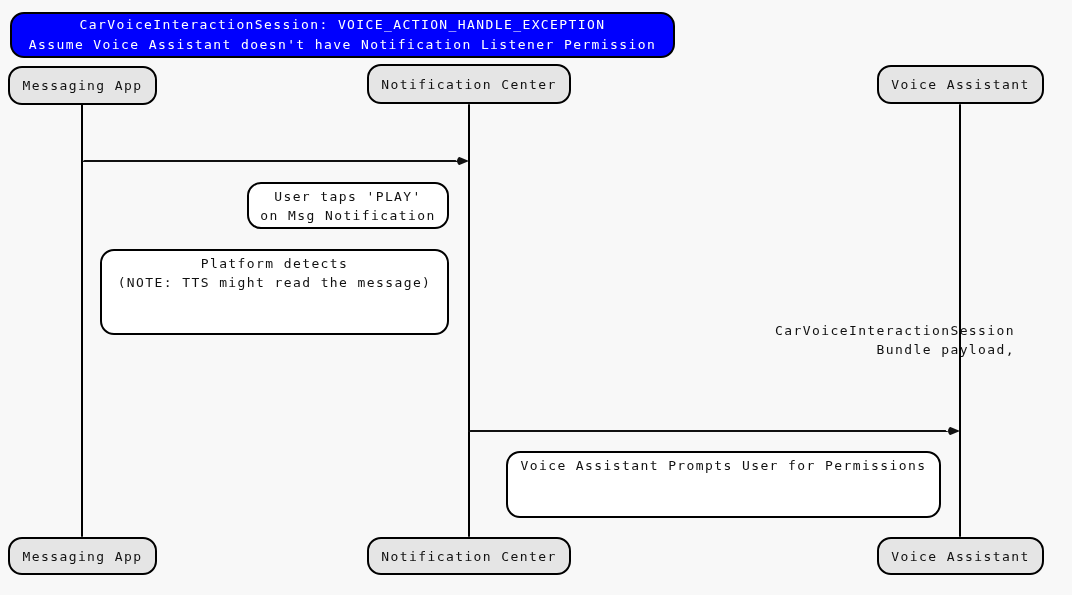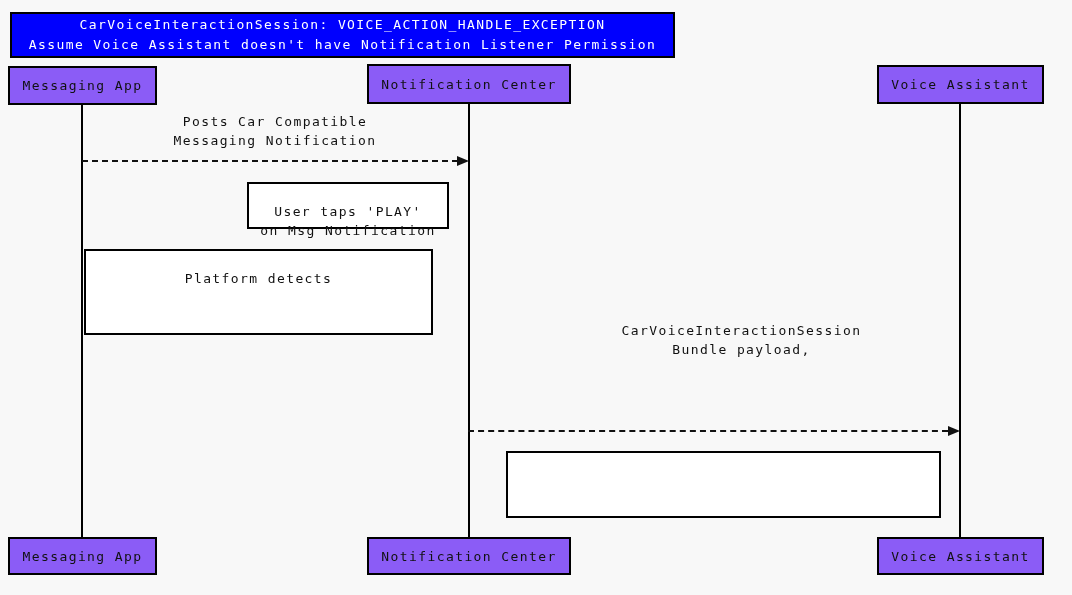--- a/index.html
+++ b/index.html
@@ -11,39 +11,39 @@
   .canvas {
     position: relative;
     width: 1072px;
     height: 595px;
     background: #f8f8f8;
     overflow: hidden;
     font-size: 13px;
     letter-spacing: 1.4px;
     color: #111111;
   }
-  .canvas div { box-sizing: border-box; }
+  .canvas div { box-sizing: border-box; border-radius: 14px; }
 
   
   .title-box {
     position: absolute;
     left: 10px; top: 12px;
     width: 665px; height: 46px;
     background: #0000fe;
     border: 2px solid #000000;
     color: #ffffff;
     text-align: center;
     line-height: 20px;
     padding-top: 1px;
   }
 
   
   .pbox {
     position: absolute;
-    background: #8b5cf6;
+    background: #e5e5e5;
     border: 2px solid #000000;
     display: flex;
     align-items: center;
     justify-content: center;
     text-align: center;
     color: #111111;
   }
   .p-ma-top { left: 8px;   top: 66px;  width: 149px; height: 39px; }
   .p-nc-top { left: 367px; top: 64px;  width: 204px; height: 40px; }
   .p-va-top { left: 877px; top: 65px;  width: 167px; height: 39px; }
@@ -64,21 +64,21 @@
   .ll-va { left: 959px; }
 
   
   .msg-label {
     position: absolute;
     text-align: center;
     line-height: 19px;
     color: #111111;
   }
   .msg1-label { left: 82px;  top: 112px; width: 386px; }
-  .msg2-label { left: 468px; top: 321px; width: 547px; }
+  .msg2-label { left: 468px; top: 321px; width: 547px; text-align: right; }
 
   
   .arrow-line {
     position: absolute;
     height: 0;
     border-top: 2px dashed #111111;
   }
   .arrow1-line { left: 82px;  top: 160px; width: 376px; }
   .arrow2-line { left: 468px; top: 430px; width: 480px; }
   .arrowhead {
@@ -92,24 +92,24 @@
   .arrow2-head { left: 948px; top: 426px; }
 
   
   .note {
     position: absolute;
     background: #ffffff;
     border: 2px solid #000000;
     text-align: center;
     line-height: 19px;
     color: #111111;
-    padding-top: 18px;
+    padding-top: 3px;
   }
   .note1 { left: 247px; top: 182px; width: 202px; height: 47px; }
-  .note2 { left: 84px; top: 249px; width: 349px; height: 86px; }
+  .note2 { left: 100px; top: 249px; width: 349px; height: 86px; }
   .note3 { left: 506px; top: 451px; width: 435px; height: 67px; }
 </style>
 </head>
 <body>
 
 <div class="canvas">
 
   <div class="title-box">
     <div>CarVoiceInteractionSession: VOICE_ACTION_HANDLE_EXCEPTION</div>
     <div>Assume Voice Assistant doesn't have Notification Listener Permission</div>
@@ -122,44 +122,42 @@
   <div class="pbox p-ma-top">
     <span>Messaging App</span>
   </div>
   <div class="pbox p-nc-top">
     <span>Notification Center</span>
   </div>
   <div class="pbox p-va-top">
     <span>Voice Assistant</span>
   </div>
 
-  <div class="msg-label msg1-label">
-    <div>Posts Car Compatible</div>
-    <div>Messaging Notification</div>
-  </div>
   <div class="arrow-line arrow1-line"></div>
   <div class="arrowhead arrow1-head"></div>
 
   <div class="note note1">
     <div>User taps 'PLAY'</div>
     <div>on Msg Notification</div>
   </div>
 
   <div class="note note2">
     <div>Platform detects</div>
+    <div>(NOTE: TTS might read the message)</div>
   </div>
 
   <div class="msg-label msg2-label">
     <div>CarVoiceInteractionSession</div>
     <div>Bundle payload,</div>
   </div>
   <div class="arrow-line arrow2-line"></div>
   <div class="arrowhead arrow2-head"></div>
 
   <div class="note note3">
+    <div>Voice Assistant Prompts User for Permissions</div>
   </div>
 
   <div class="pbox p-ma-bot">
     <span>Messaging App</span>
   </div>
   <div class="pbox p-nc-bot">
     <span>Notification Center</span>
   </div>
   <div class="pbox p-va-bot">
     <span>Voice Assistant</span>

